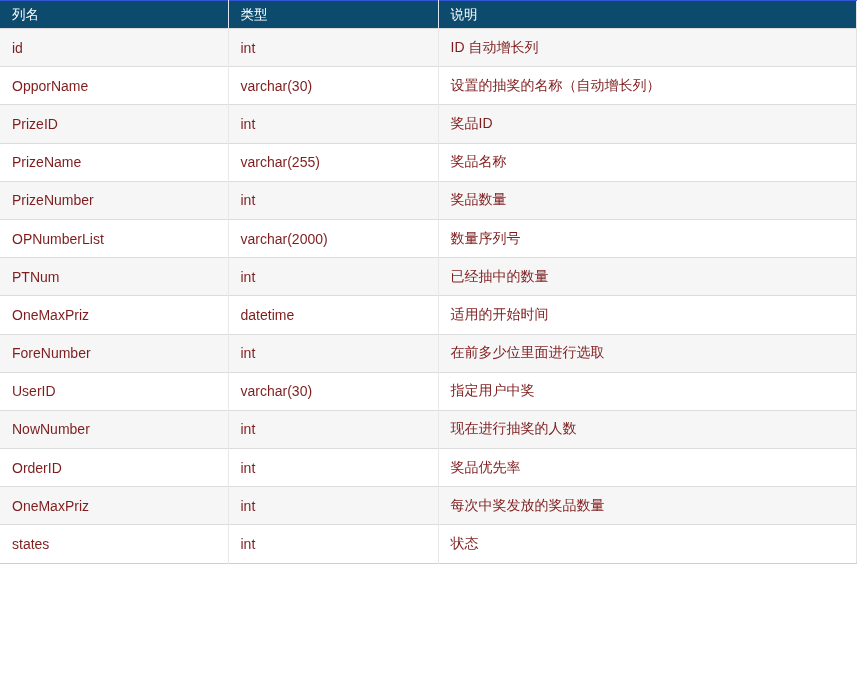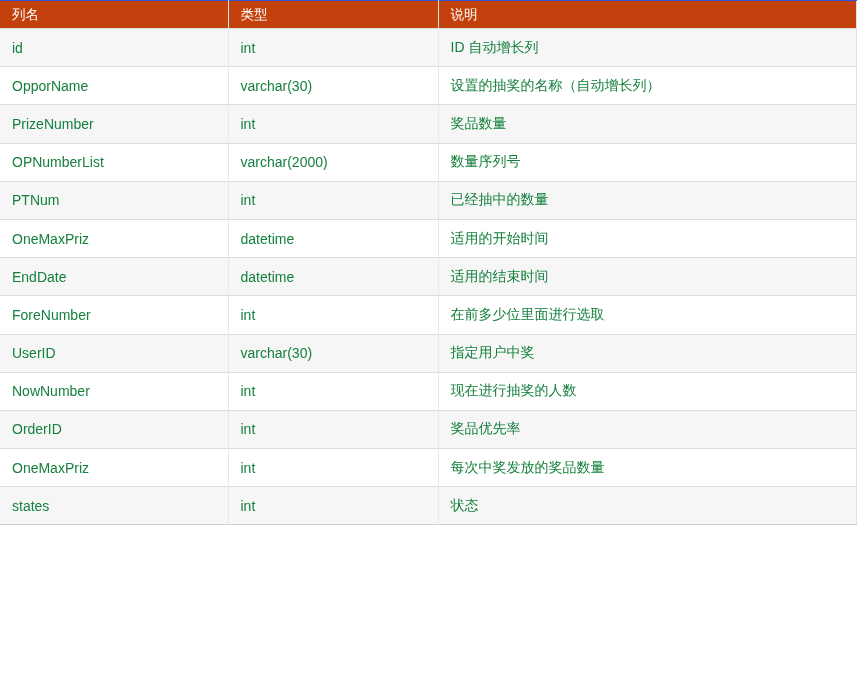--- a/index.html
+++ b/index.html
@@ -19,36 +19,36 @@
     width: 856px;
     border-collapse: collapse;
     table-layout: fixed;
     border-bottom: 1px solid #cfcfcf;
     border-right: 1px solid #e2e2e2;
   }
   col.c1 { width: 228px; }
   col.c2 { width: 210px; }
   col.c3 { width: 418px; }
   th {
-    background: #c2410c;
+    background: #0c4a6e;
     color: #ffffff;
     font-weight: normal;
     font-size: 13.5px;
     text-align: left;
     height: 28px;
     padding: 0 0 0 12px;
     border-right: 1px solid #dfe4f2;
     box-sizing: border-box;
     border-top: 1px solid #3257d6;
   }
   th:last-child { border-right: none; }
   td {
     height: 38.2px;
     font-size: 14px;
-    color: #15803d;
+    color: #7f1d1d;
     padding: 0 0 0 12px;
     border-top: 1px solid #dcdcdc;
     border-right: 1px solid #e8e8e8;
     box-sizing: border-box;
     background: #ffffff;
     overflow: hidden;
     white-space: nowrap;
   }
   td:last-child { border-right: none; }
   tbody tr:nth-child(odd) td { background: #f6f6f7; }
@@ -76,21 +76,31 @@
     <td>int</td>
     <td>ID 自动增长列</td>
   </tr>
 
   <tr>
     <td>OpporName</td>
     <td>varchar(30)</td>
     <td>设置的抽奖的名称（自动增长列）</td>
   </tr>
 
+  <tr>
+    <td>PrizeID</td>
+    <td>int</td>
+    <td>奖品ID</td>
+  </tr>
 
+  <tr>
+    <td>PrizeName</td>
+    <td>varchar(255)</td>
+    <td>奖品名称</td>
+  </tr>
 
   <tr>
     <td>PrizeNumber</td>
     <td>int</td>
     <td>奖品数量</td>
   </tr>
 
   <tr>
     <td>OPNumberList</td>
     <td>varchar(2000)</td>
@@ -102,25 +112,20 @@
     <td>int</td>
     <td>已经抽中的数量</td>
   </tr>
 
   <tr>
     <td>OneMaxPriz</td>
     <td>datetime</td>
     <td>适用的开始时间</td>
   </tr>
 
-  <tr>
-    <td>EndDate</td>
-    <td>datetime</td>
-    <td>适用的结束时间</td>
-  </tr>
 
   <tr>
     <td>ForeNumber</td>
     <td>int</td>
     <td>在前多少位里面进行选取</td>
   </tr>
 
 
   <tr>
     <td>UserID</td>

